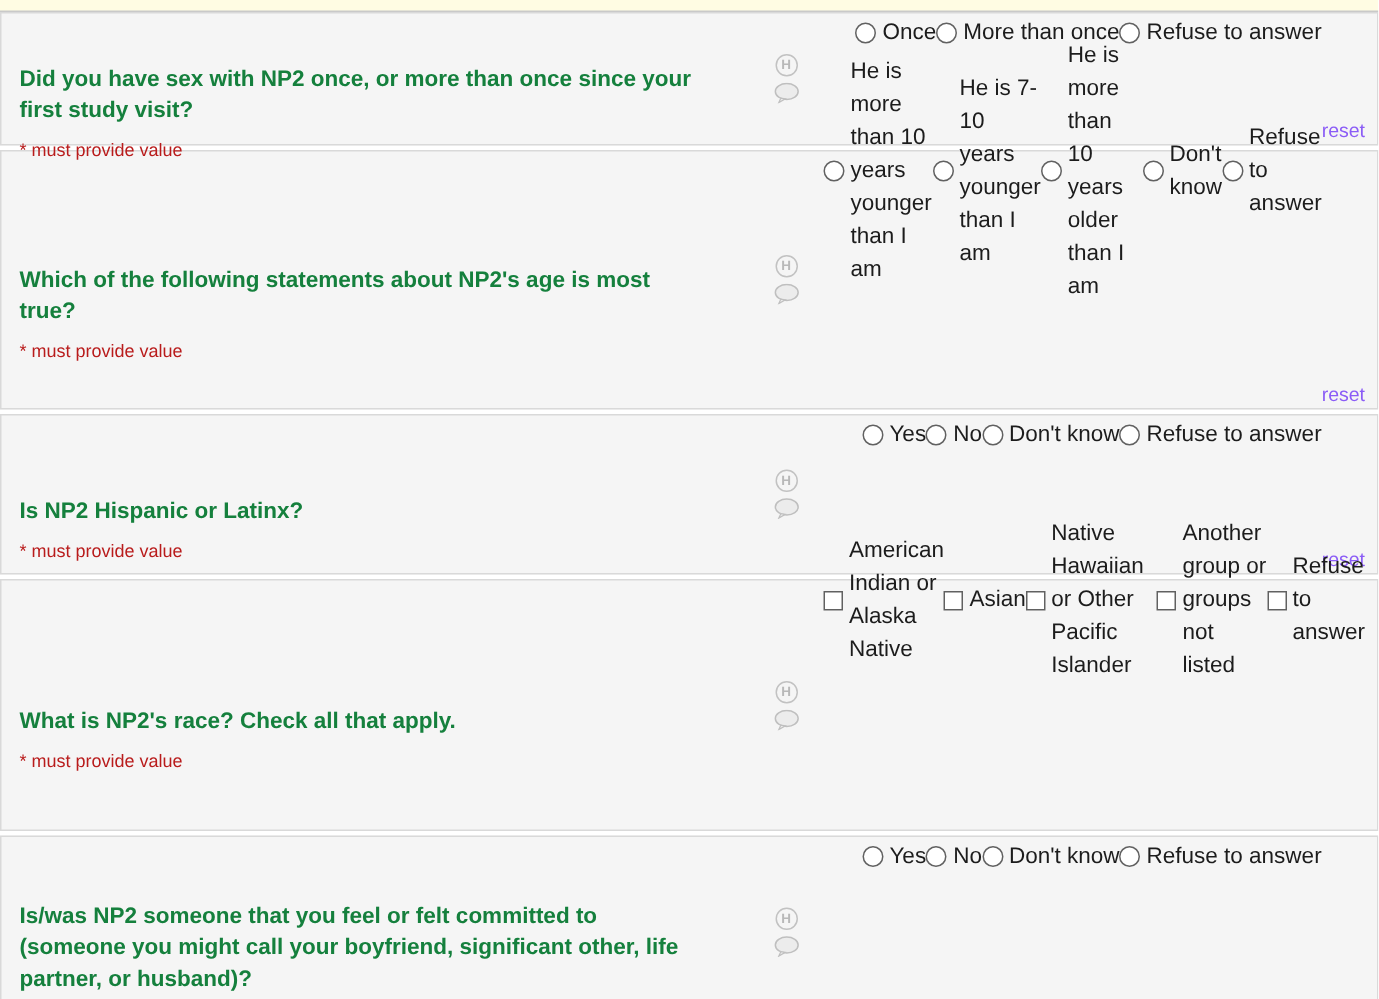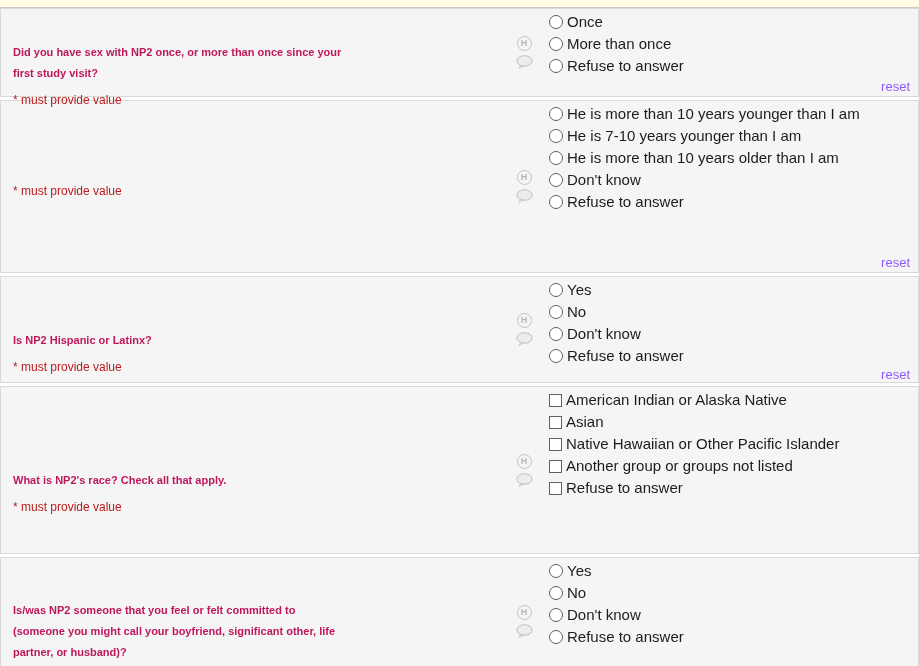--- a/index.html
+++ b/index.html
@@ -18,39 +18,40 @@
   #qrows .qrow:nth-of-type(2){ height:173px; }
   #qrows .qrow:nth-of-type(3){ height:107px; }
   #qrows .qrow:nth-of-type(4){ height:168px; }
   #qrows .qrow:nth-of-type(5){ height:128px; }
 
   .lcell {
     width:500px; flex:0 0 500px; padding:4px 10px 4px 12px;
     display:flex; flex-direction:column; justify-content:center;
   }
   .qlabel {
-    font-size:11px; font-weight:bold; color:#be185d;
+    font-size:15px; font-weight:bold; color:#15803d;
     line-height:21px; white-space:pre-line;margin-top:44px;
   }
   .reqnote { font-size:12px; color:#b91c1c; margin-top:9px; }
 
   .icell {
     width:46px; flex:0 0 46px; display:flex; flex-direction:column;
     align-items:center; justify-content:center; gap:4px;
   }
   .hicon {
     width:15px; height:15px; border:1px solid #c2c2c2; border-radius:50%;
     color:#b8b8b8; font-size:9px; font-weight:bold; line-height:13px;
     text-align:center; cursor:pointer; background:transparent;
   }
   .cicon { cursor:pointer; display:block; }
 
   .acell {
-    flex:1 1 auto; display:flex; flex-direction:column;
+    flex:1 1 auto; display:flex; flex-direction:row;
     padding:2px 8px 2px 2px;
+    justify-content:flex-end;
   }
   .opt { display:flex; align-items:center; height:22px; cursor:pointer; }
   .radio {
     width:14px; height:14px; border:1px solid #616161; border-radius:50%;
     background:#ffffff; flex:0 0 14px; margin-right:4px;
   }
   .check {
     width:13px; height:13px; border:1px solid #616161;
     background:#ffffff; flex:0 0 13px; margin-right:4px;
   }
@@ -89,20 +90,22 @@
           </div>
           <div class="opt">
             <span class="radio"></span>
             <span class="optlabel">Refuse to answer</span>
           </div>
           <div class="resetrow"><a class="reset" href="#">reset</a></div>
         </div>
       </div>
       <div class="qrow">
         <div class="lcell">
+          <div class="qlabel">Which of the following statements about NP2's age is most
+true?</div>
           <div class="reqnote">* must provide value</div>
         </div>
         <div class="icell">
           <div class="hicon">H</div>
           <svg class="cicon" width="17" height="14" viewBox="0 0 17 14">
             <ellipse cx="8.5" cy="6" rx="7.6" ry="5.3" fill="#ececec" stroke="#bfbfbf"></ellipse>
             <path d="M4.6 10.4 L3.2 13.4 L7.6 10.9 Z" fill="#ececec" stroke="#bfbfbf" stroke-width="0.8"></path>
           </svg>
         </div>
         <div class="acell">

